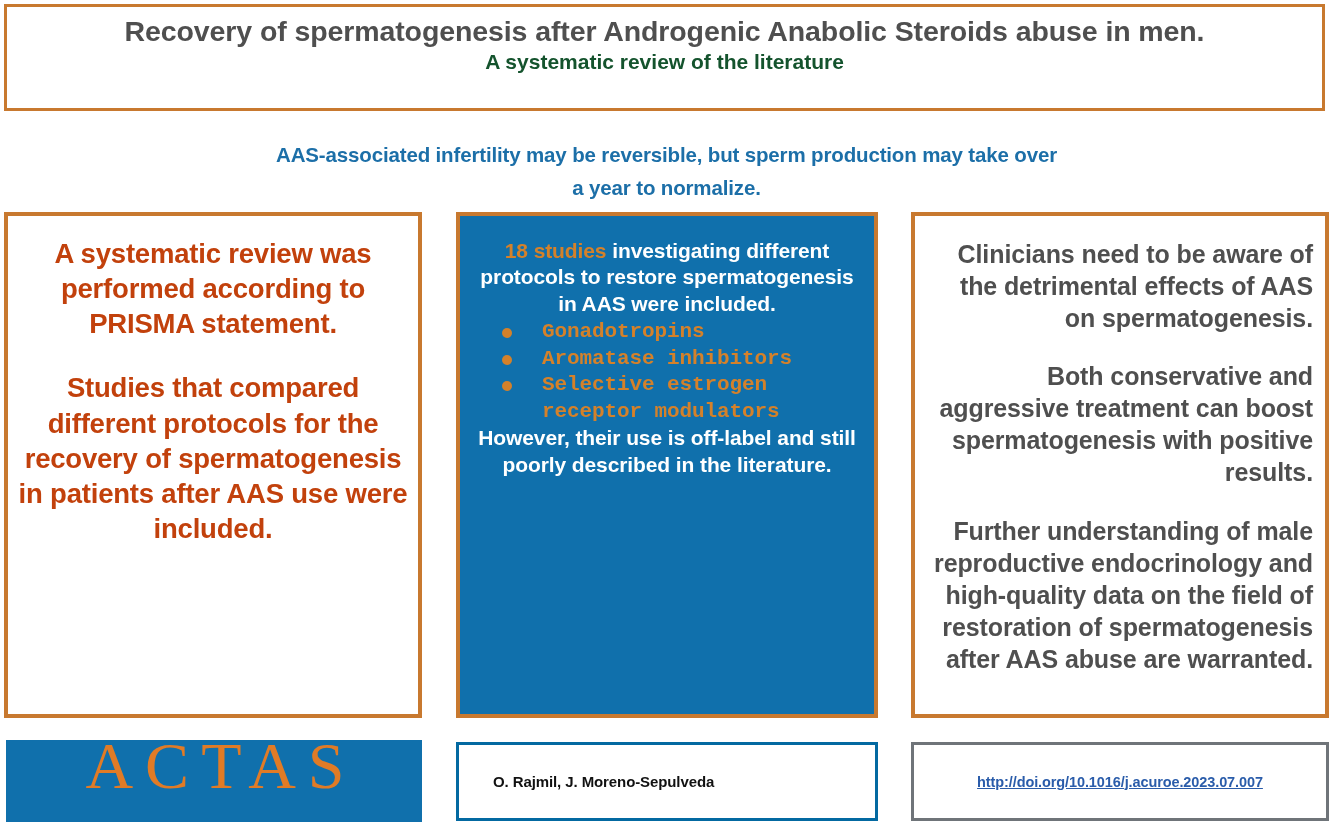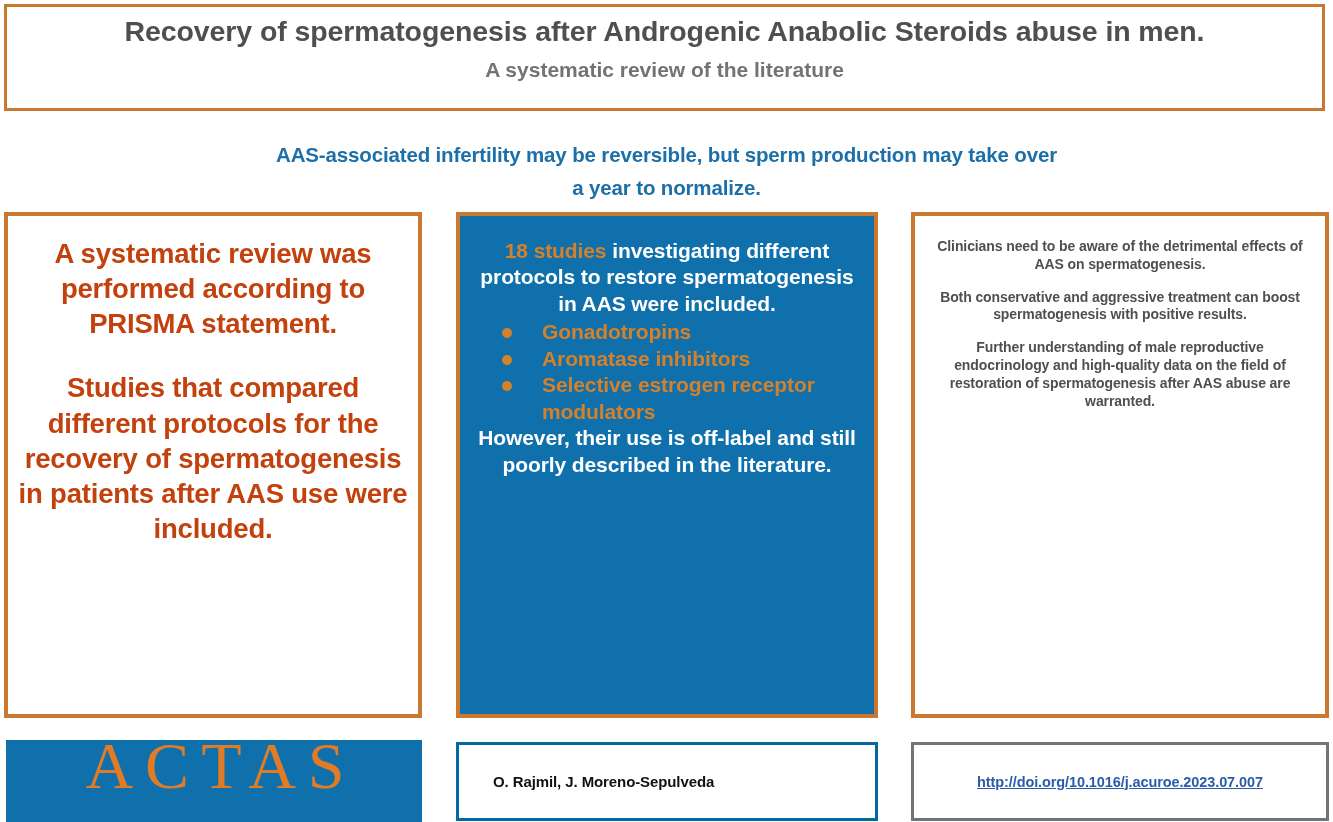--- a/index.html
+++ b/index.html
@@ -42,24 +42,24 @@
     font-weight: bold;
     color: #4F4F4F;
     line-height: 1.12;
     text-align: center;
     letter-spacing: -0.1px;
     white-space: nowrap;
   }
   .title-sub {
     font-size: 21px;
     font-weight: bold;
-    color: #737373;
+    color: #14532d;
     line-height: 1.15;
     text-align: center;
-    margin-top: 10px;
+    margin-top: 2px;
   }
 
   
   .banner {
     position: absolute;
     left: 0;
     top: 138px;
     width: 1333px;
     text-align: center;
     color: #1C6FA8;
@@ -101,24 +101,24 @@
 
   .panel-left .body {
     font-size: 27.5px;
     font-weight: bold;
     color: #c2410c;
     text-align: center;
     line-height: 1.28;
     letter-spacing: -0.2px;
   }
   .panel-right .body {
-    font-size: 14px;
+    font-size: 25px;
     font-weight: bold;
     color: #4F4F4F;
-    text-align: center;
+    text-align: right;
     line-height: 1.28;
     letter-spacing: -0.1px;
   }
   .para + .para { margin-top: 1.05em; }
 
   .panel-center .body {
     font-size: 21px;
     font-weight: bold;
     color: #FFFFFF;
     text-align: center;
@@ -138,20 +138,21 @@
     text-align: left;
   }
   .bullets li {
     position: relative;
     color: #D4812A;
     font-size: 21px;
     font-weight: bold;
     line-height: 1.26;
     padding-left: 52px;
     text-indent: 0;
+    font-family: Liberation Mono, monospace;
   }
   .bullets li::before {
     content: "";
     position: absolute;
     left: 12px;
     top: 9px;
     width: 10px;
     height: 10px;
     border-radius: 50%;
     background: #D4812A;

